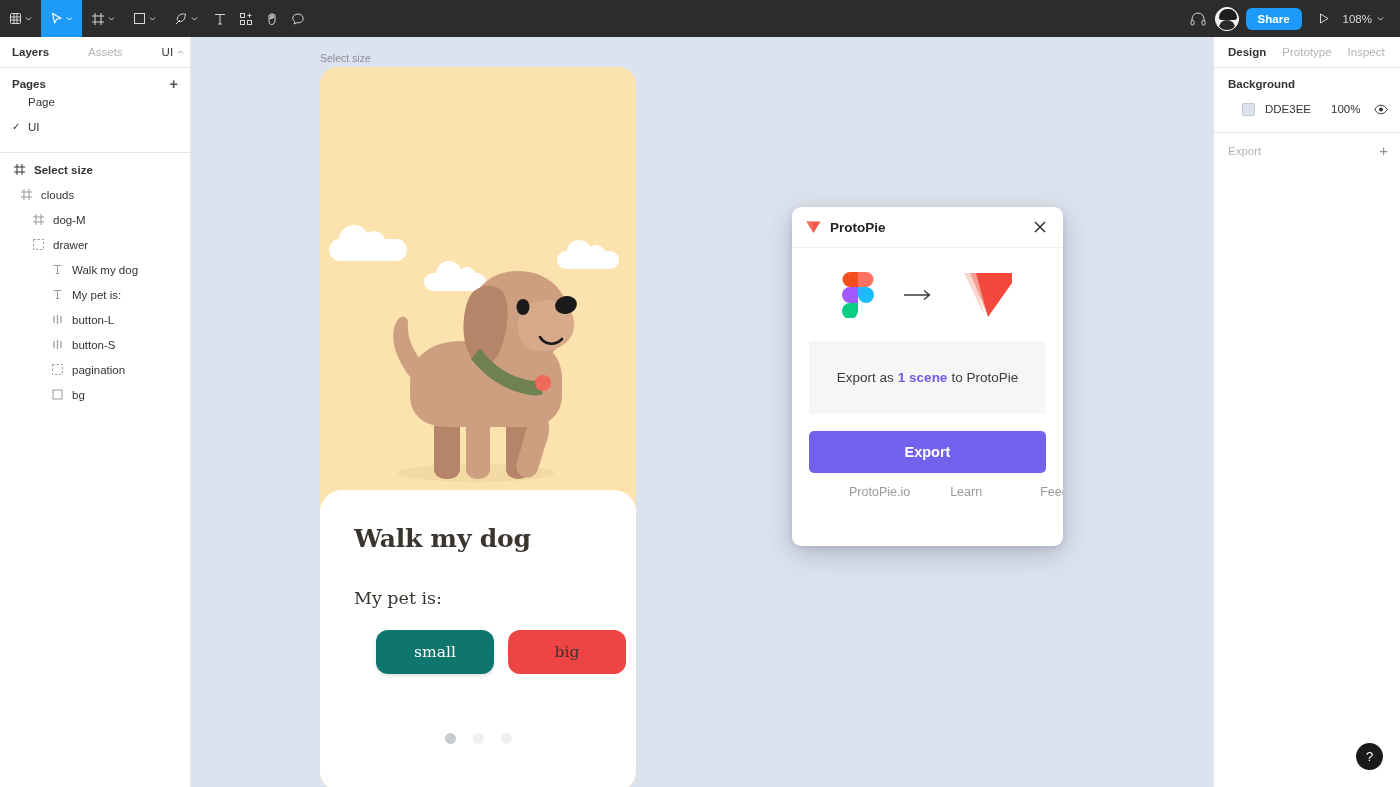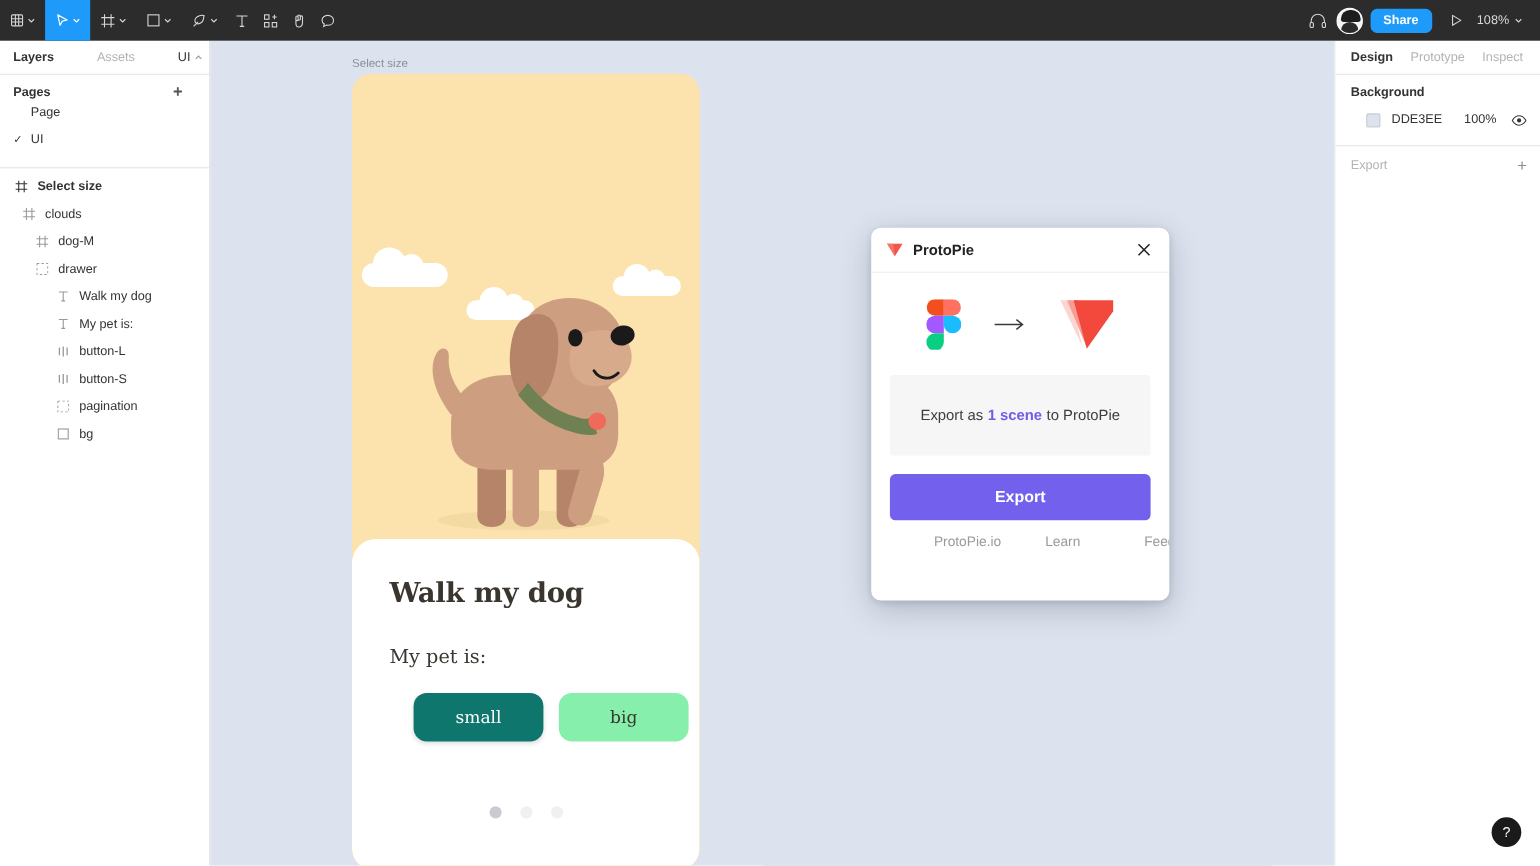--- a/index.html
+++ b/index.html
@@ -78,21 +78,21 @@
   .lp-tab.active { color: #333333; font-weight: bold; }
   .lp-page-sel {
     margin-left: auto; color: #333333; font-size: 11.5px;
     display: flex; align-items: center; gap: 4px; cursor: pointer;
   }
   .lp-section {
     padding: 8px 0 6px 0; border-bottom: 1px solid #e5e5e5;
   }
   .lp-sec-head {
     display: flex; 
-    padding: 2px 24px 6px 12px;
+    padding: 2px 12px 6px 12px;
     font-size: 11.5px; font-weight: bold; color: #333333;
   }
   .lp-plus {
     margin-left: auto; color: #555555;
     font-size: 15px; line-height: 12px; cursor: pointer;
   }
   .page-row {
     display: flex; height: 25px;
     padding-left: 12px; font-size: 11.5px; color: #333333; cursor: pointer;
   }
@@ -166,21 +166,21 @@
     font-size: 17.5px; color: #3a352f;
   }
   .pet-btns { position: absolute; left: 32px; top: 140px; display: flex; gap: 14px; }
   .pet-btn {
     width: 118px; height: 44px; border-radius: 12px;
     display: flex; align-items: center; justify-content: center;
     font-family: "DejaVu Serif", "Liberation Serif", serif;
     font-size: 15.5px; cursor: pointer; border: none;
   }
   .pet-btn.selected { background: #0f766e; color: #ffffff; box-shadow: 0 2px 4px rgba(0,0,0,0.12); margin-left: 24px; }
-  .pet-btn.unselected { background: #86efac; color: #3a352f; }
+  .pet-btn.unselected { background: #ef4444; color: #3a352f; }
   .pagination {
     position: absolute; left: 0; bottom: 46px;
     width: 316px; display: flex; justify-content: center; gap: 17px;
   }
   .dot { width: 11px; height: 11px; border-radius: 50%; background: #eef0f2; cursor: pointer; }
   .dot.active { background: #c8ccd1; }
 
   
   .plugin {
     position: absolute; left: 601px; top: 170px;

